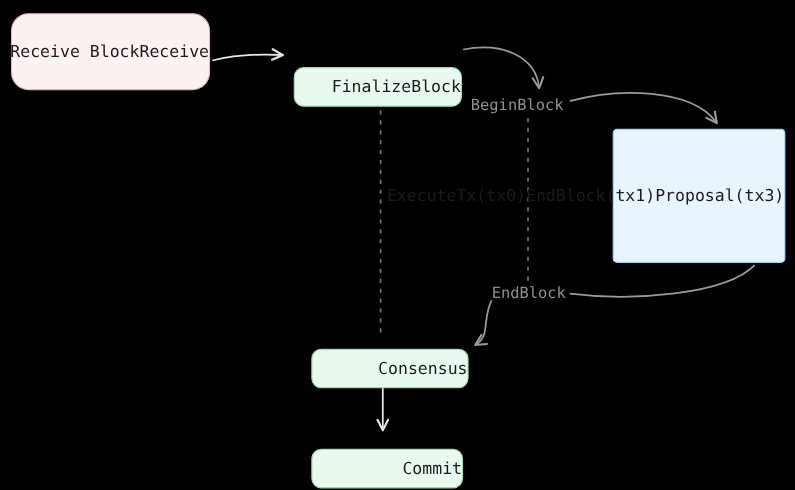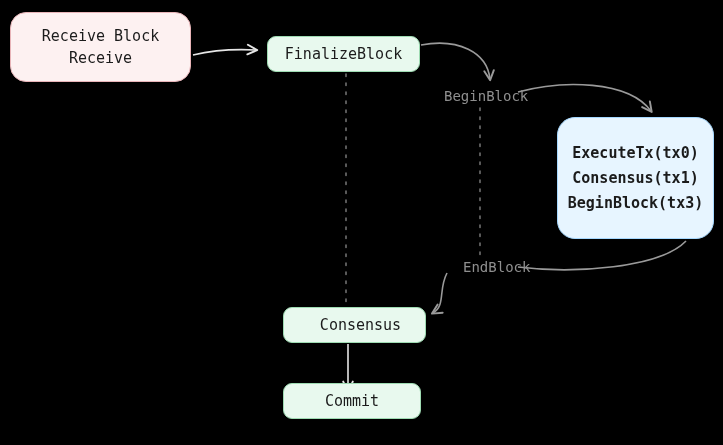--- a/index.html
+++ b/index.html
@@ -38,53 +38,52 @@
   .edge-gray-stroke { stroke: var(--edge-gray); }
   .edge-white-stroke { stroke: var(--edge-white); }
   .edge-dotted-stroke {
     stroke: var(--edge-dotted);
     stroke-dasharray: 2.5 6.5;
     stroke-linecap: round;
   }
   .node {
     position: absolute;
     display: flex;
-    flex-direction: column;
+    flex-direction: row;
     align-items: center;
-    justify-content: center;
+    justify-content: flex-end;
     box-sizing: border-box;
     color: var(--node-text);
     font-size: 15px;
     line-height: 22px;
     text-align: center;
     white-space: nowrap;
   }
   .node-pink {
     background: var(--pink-fill);
     border: 1.4px solid var(--pink-border);
     border-radius: 16px;
   }
   .node-green {
     background: var(--green-fill);
     border: 1.4px solid var(--green-border);
     border-radius: 9px;
+    margin-top: 25px;
   }
   .node-blue {
     background: var(--blue-fill);
     border: 1.4px solid var(--blue-border);
-    border-radius: 18px;
+    border-radius: 4px;
     line-height: 25px;
-    font-weight: bold;
   }
   .edge-label {
     position: absolute;
     color: var(--label-gray);
     font-size: 14px;
     white-space: nowrap;
-    margin-left: 16px;
   }
 </style>
 </head>
 <body>
 
 <div class="canvas">
 
   <svg class="edges" viewBox="0 0 723 445" xmlns="http://www.w3.org/2000/svg">
     <defs>
       <marker id="arrow-gray" viewBox="0 0 12 12" refX="9" refY="6" markerWidth="9" markerHeight="9" orient="auto-start-reverse">
@@ -116,25 +115,25 @@
     <span>Receive Block</span>
     <span>Receive</span>
   </div>
 
   <div class="node node-green" style="left:267px; top:36px; width:153px; height:36px;">
     <span>FinalizeBlock</span>
   </div>
 
   <div class="node node-blue" style="left:557px; top:117px; width:157px; height:122px;">
     <span>ExecuteTx(tx0)</span>
-    <span>Consensus(tx1)</span>
-    <span>BeginBlock(tx3)</span>
+    <span>EndBlock(tx1)</span>
+    <span>Proposal(tx3)</span>
   </div>
 
-  <div class="node node-green" style="left:283px; top:307px; width:143px; height:36px;padding-left:12px;">
+  <div class="node node-green" style="left:283px; top:292px; width:143px; height:36px;padding-left:12px;">
     <span>Consensus</span>
   </div>
 
   <div class="node node-green" style="left:283px; top:383px; width:138px; height:36px;">
     <span>Commit</span>
   </div>
 
   <div class="edge-label" style="left:428px; top:88px;">BeginBlock</div>
 
   <div class="edge-label" style="left:447px; top:259px;text-align:center;">EndBlock</div>

